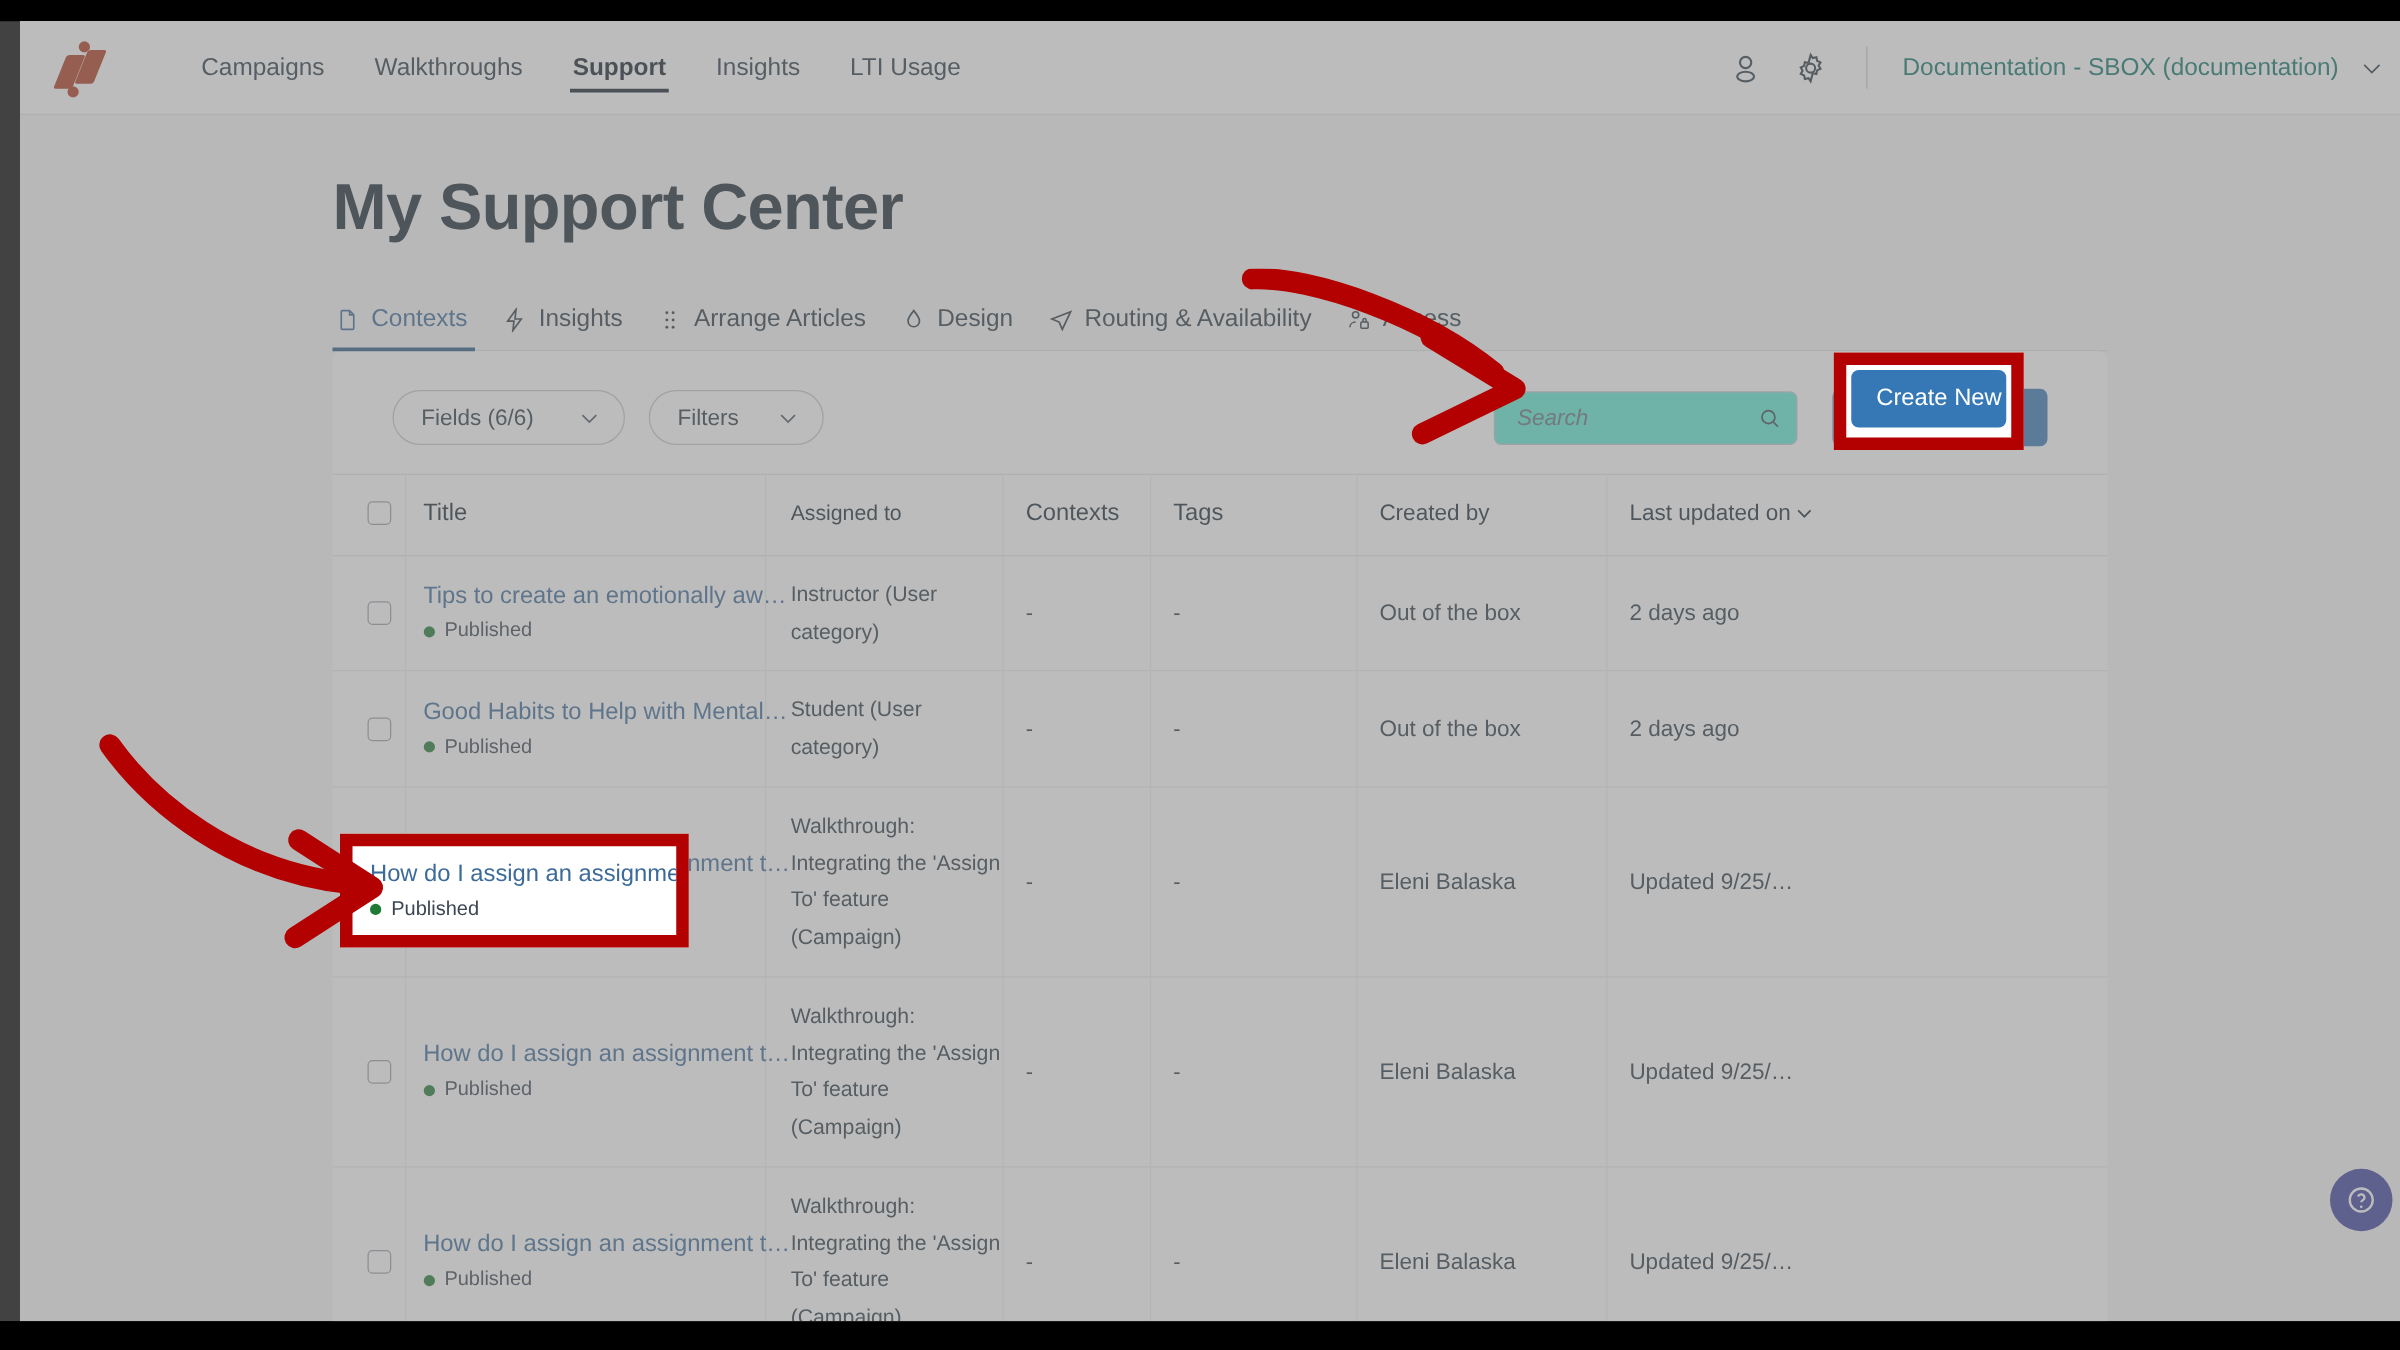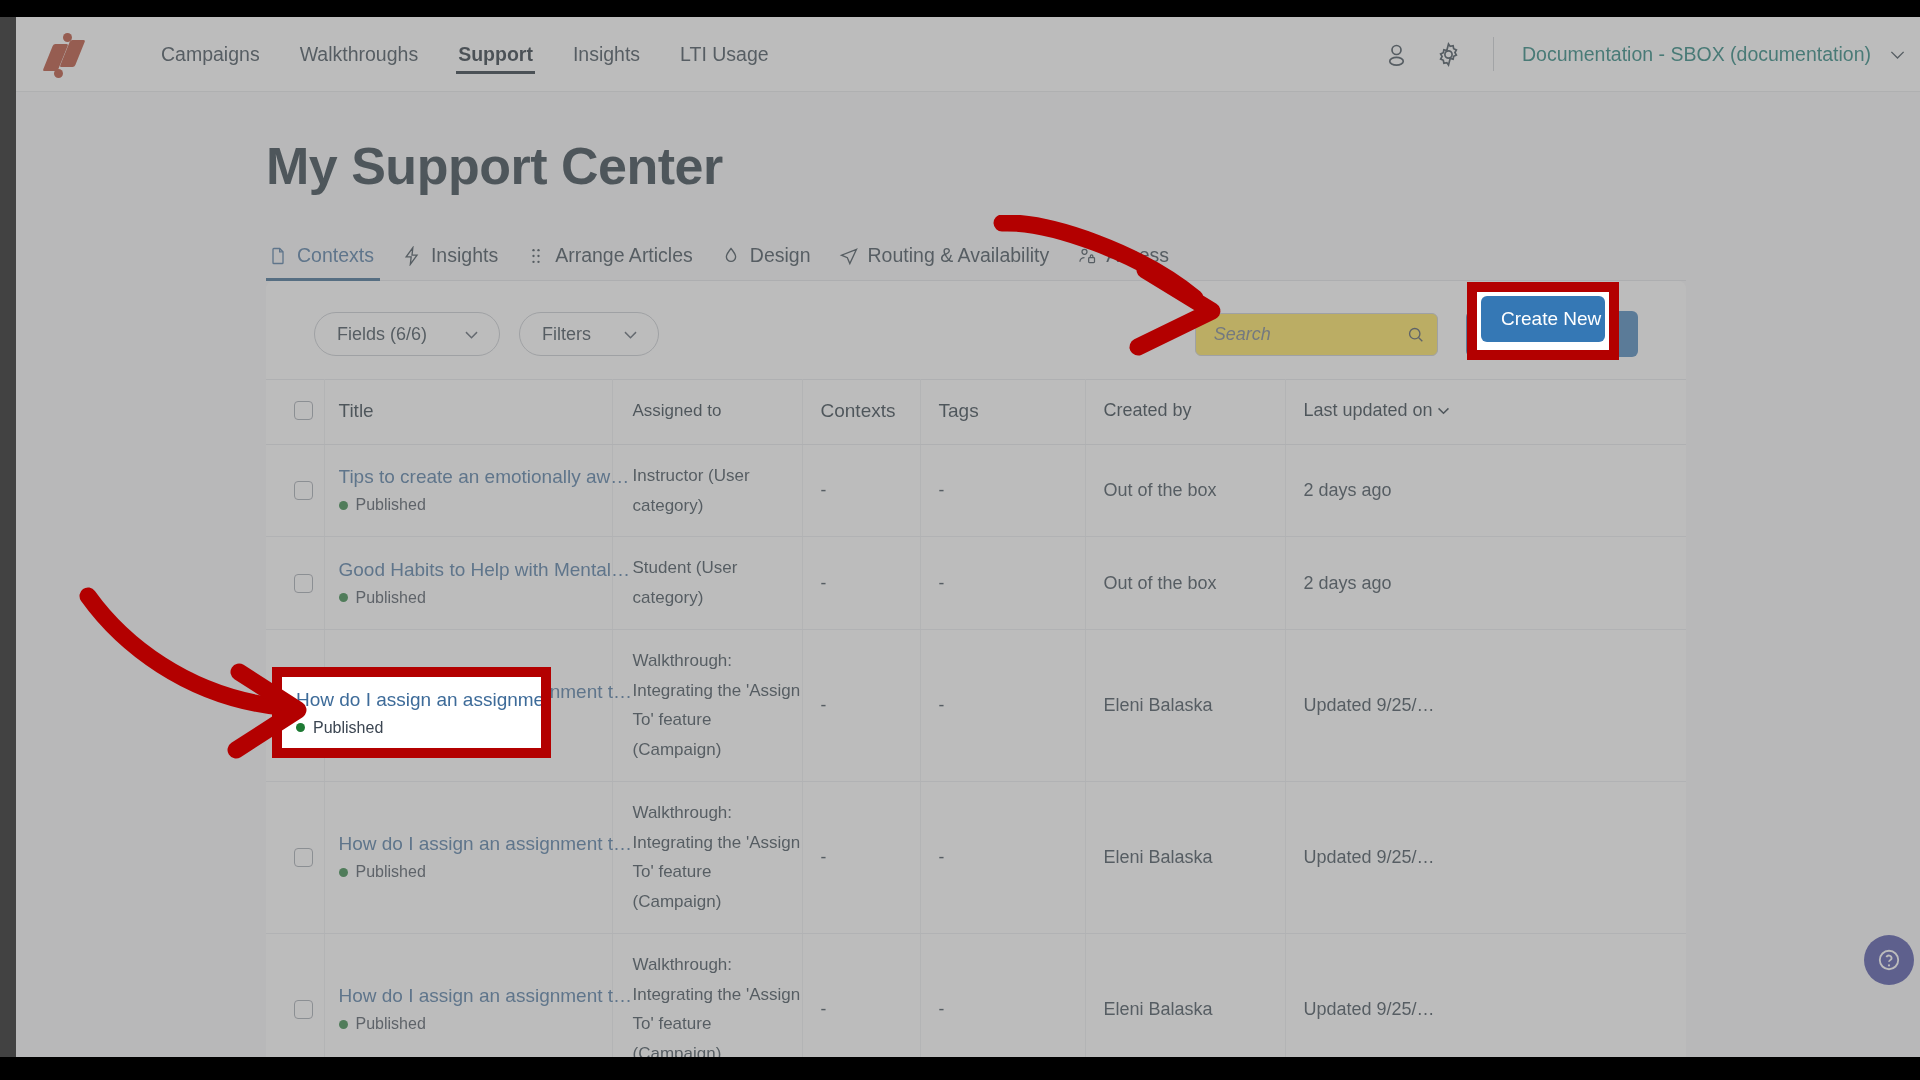--- a/index.html
+++ b/index.html
@@ -91,21 +91,21 @@
     display: flex; align-items: center; justify-content: space-between;
     padding: 0 18px 0 22px; font-size: 18px; color: #2b3a45; cursor: pointer;
   }
   .pill.fields { width: 186px; margin-right: 19px; }
   .pill.filters { width: 140px; }
   .chev { margin-left: 14px; }
 
   .toolbar-right { margin-left: auto; display: flex; align-items: center; }
   .search {
     width: 243px; height: 43px; border: 1px solid #c3c7cd; border-radius: 6px;
-    background: #fde047; display: flex; align-items: center; padding: 0 12px 0 18px;
+    background: #5eead4; display: flex; align-items: center; padding: 0 12px 0 18px;
   }
   .search input {
     border: 0; outline: 0; font-size: 18px; font-style: italic; color: #5a6570;
     width: 100%; background: transparent; font-family: "Liberation Sans", sans-serif;
   }
   .search input::placeholder { color: #6a7480; font-style: italic; }
   .create-btn {
     margin-left: 28px; height: 46px; background: #3578b5; color: #fff;
     border-radius: 6px; display: flex; align-items: center; gap: 16px;
     padding: 0 17px 0 20px; font-size: 19px; cursor: pointer; white-space: nowrap;

